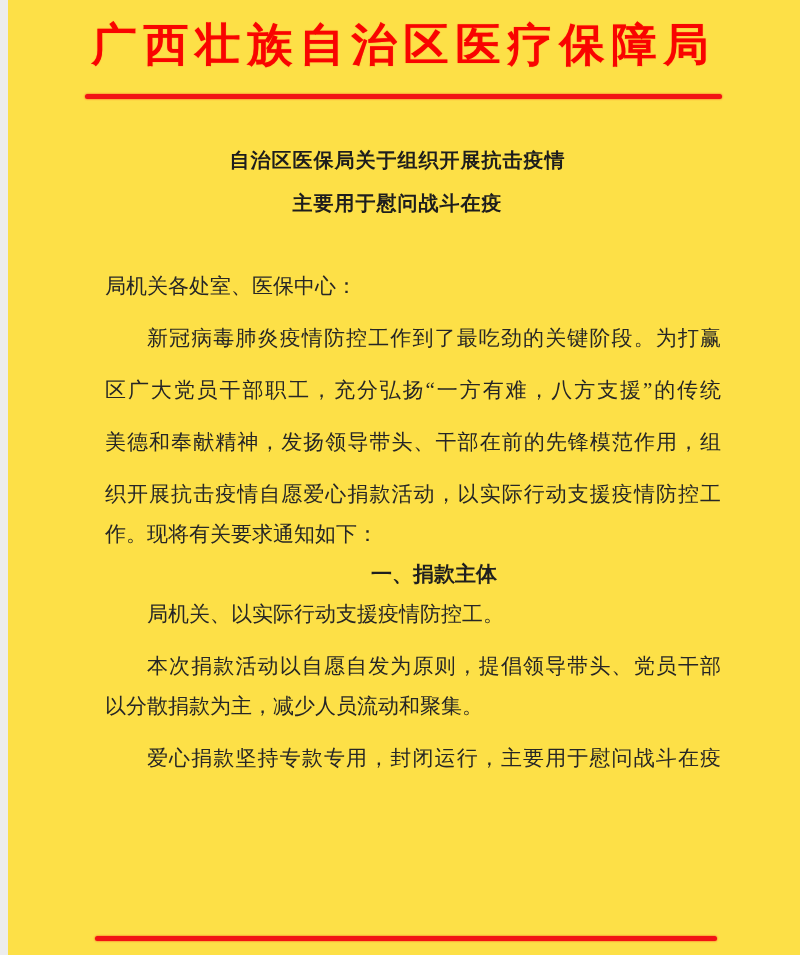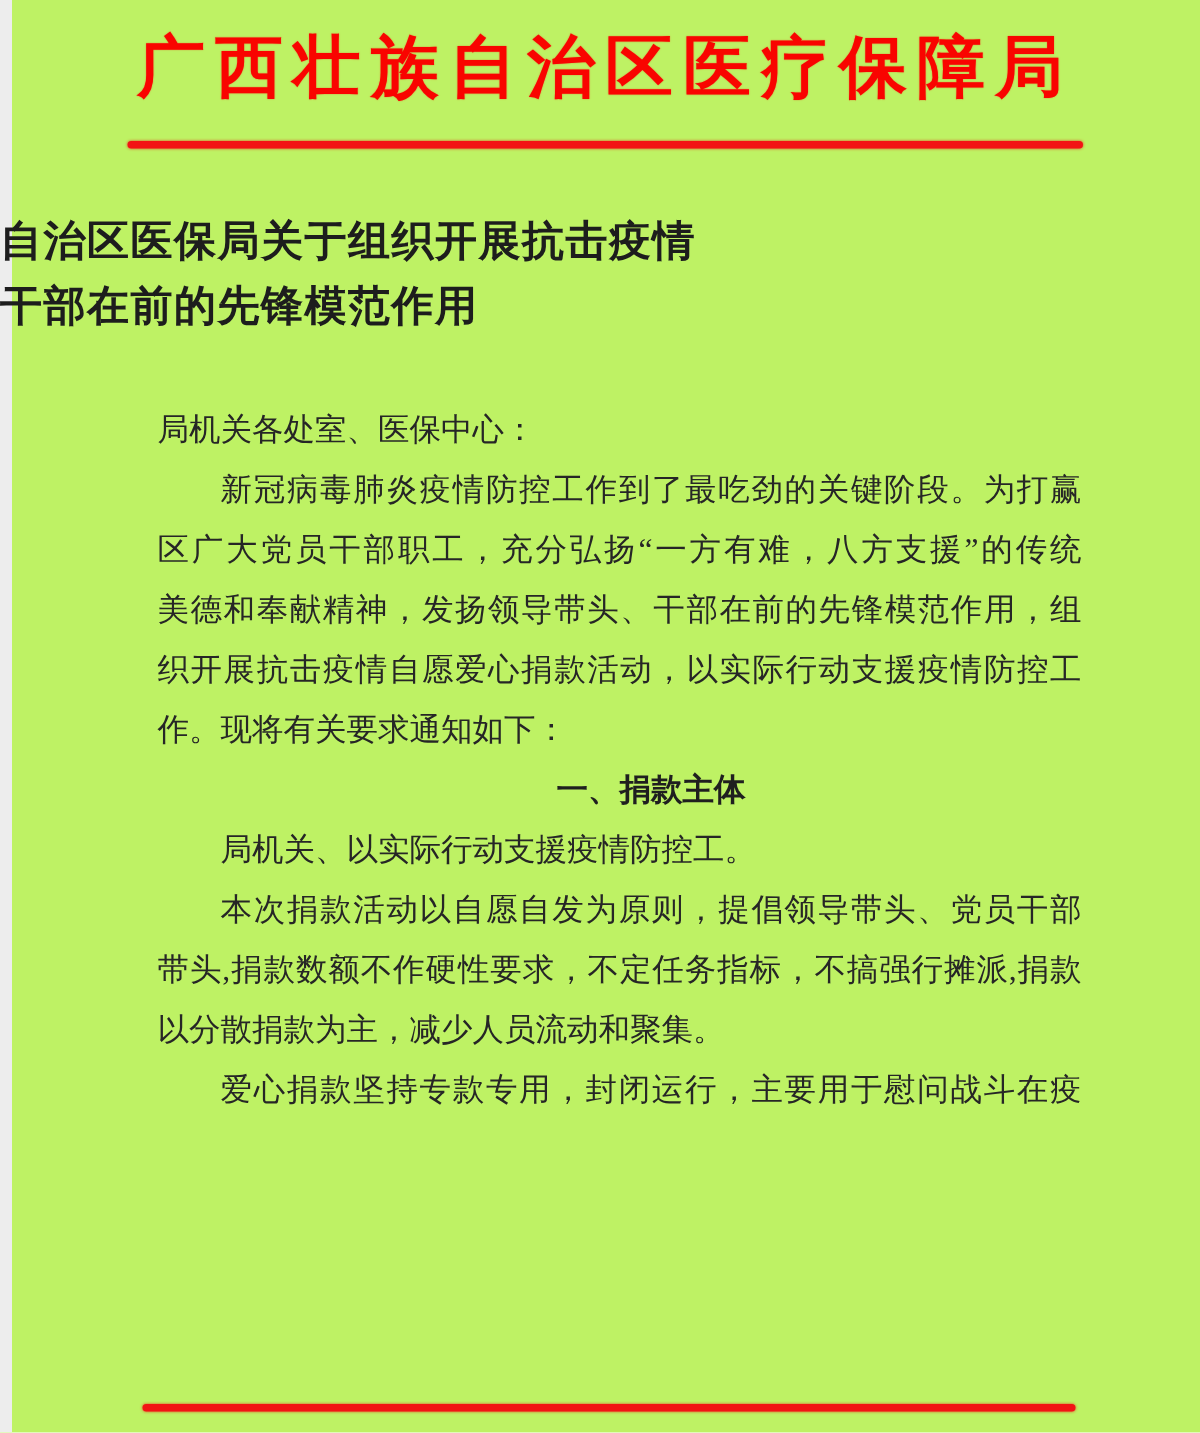--- a/index.html
+++ b/index.html
@@ -4,21 +4,21 @@
 <style>
   html, body {
     margin: 0;
     padding: 0;
     background: #ffffff;
   }
   .page {
     position: relative;
     width: 800px;
     height: 955px;
-    background: #bef264;
+    background: #fde047;
     overflow: hidden;
     font-family: "Liberation Sans", sans-serif;
   }
   
   .scan-edge {
     position: absolute;
     left: 0; top: 0;
     width: 8px; height: 100%;
     background: #ededed;
   }
@@ -44,21 +44,22 @@
   }
   .rule-top {
     top: 94px; left: 85px; width: 637px;
   }
   .rule-bottom {
     top: 936px; left: 95px; width: 622px;
   }
   .doc-title {
     position: absolute;
     top: 139px; left: 0; right: 5px;
-    font-size: 28px;
+    text-align: center;
+    font-size: 20px;
     line-height: 43px;
     font-weight: 700;
     color: #1d1d1d;
     letter-spacing: 1px;
   }
   .body-block {
     position: absolute;
     top: 266px; left: 105px;
     width: 616px;
     font-size: 21px;
@@ -68,20 +69,21 @@
   }
   .line {
     height: 40px;
     white-space: nowrap;
   }
   .line.full {
     white-space: normal;
     text-align: justify;
     text-align-last: justify;
     overflow: hidden;
+    margin-top: 12px;
   }
   .line.indent {
     text-indent: 42px;
   }
   .line.bold {
     font-weight: 700;
     color: #1f1f1f;
     text-align: center;
   }
 </style>
@@ -91,33 +93,32 @@
 <div class="page">
 
   <div class="scan-edge"></div>
 
   <div class="agency">广西壮族自治区医疗保障局</div>
 
   <div class="rule rule-top"></div>
 
   <div class="doc-title">
     <div>自治区医保局关于组织开展抗击疫情</div>
-    <div>干部在前的先锋模范作用</div>
+    <div>主要用于慰问战斗在疫</div>
   </div>
 
   <div class="body-block">
     <div class="line">局机关各处室、医保中心：</div>
     <div class="line indent full">新冠病毒肺炎疫情防控工作到了最吃劲的关键阶段。为打赢</div>
     <div class="line full">区广大党员干部职工，充分弘扬“一方有难，八方支援”的传统</div>
     <div class="line full">美德和奉献精神，发扬领导带头、干部在前的先锋模范作用，组</div>
     <div class="line full">织开展抗击疫情自愿爱心捐款活动，以实际行动支援疫情防控工</div>
     <div class="line">作。现将有关要求通知如下：</div>
     <div class="line indent bold">一、捐款主体</div>
     <div class="line indent">局机关、以实际行动支援疫情防控工。</div>
     <div class="line indent full">本次捐款活动以自愿自发为原则，提倡领导带头、党员干部</div>
-    <div class="line full">带头,捐款数额不作硬性要求，不定任务指标，不搞强行摊派,捐款</div>
     <div class="line">以分散捐款为主，减少人员流动和聚集。</div>
     <div class="line indent full">爱心捐款坚持专款专用，封闭运行，主要用于慰问战斗在疫</div>
   </div>
 
   <div class="rule rule-bottom"></div>
 
 </div>
 
 </body></html>

